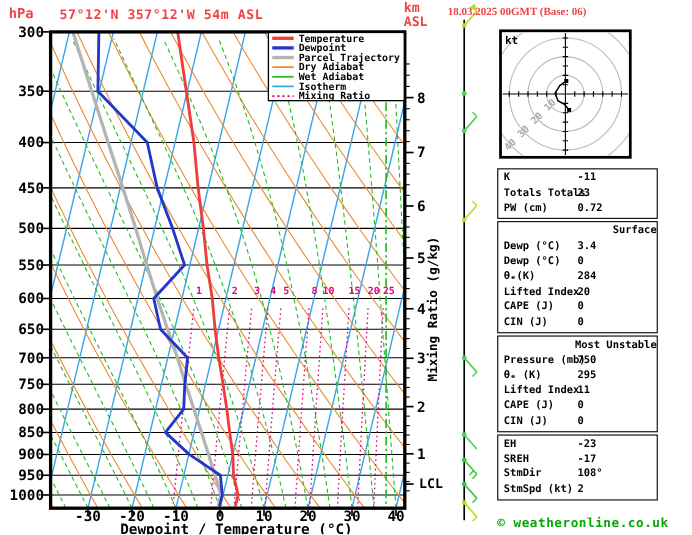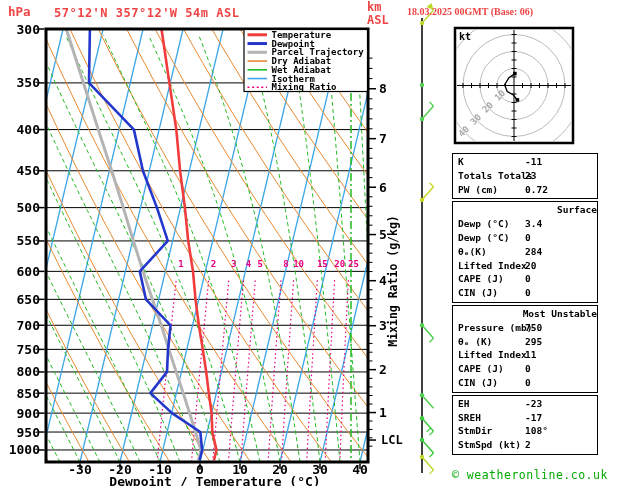--- a/index.html
+++ b/index.html
@@ -11,21 +11,21 @@
   #hpa-label{left:8px;top:4px;font-size:12.5px;}
   #station-title{left:54px;top:6px;font-size:12px;letter-spacing:0.5px;text-align:right;}
   #km-asl-label{left:367px;top:1px;font-size:12px;line-height:13px;}
   #datetime-title{left:407px;top:6px;font-size:10px;font-family:Liberation Serif, serif;}
   #stats{position:absolute;left:452px;top:153px;width:146px;
          font-size:9.5px;font-weight:bold;color:#000;}
   .statbox{border:1.5px solid #000;margin-bottom:2px;padding:1px 0 2px 0;background:#fff;}
   .stitle{text-align:right;line-height:13.8px;}
   .srow{position:relative;line-height:13.8px;padding-left:5px;white-space:pre;}
   .sval{position:absolute;left:72px;top:0;}
-  #copyright{position:absolute;left:452px;top:468px;font-size:11.5px;font-weight:normal;
+  #copyright{position:absolute;left:452px;top:468px;font-size:11.5px;font-weight:bold;
              color:#00aa00;letter-spacing:0.5px;}
 </style>
 </head>
 <body>
 
 <div id="app">
   <svg id="plot" width="629" height="486">
       <defs>
         <clipPath id="pc">
           <rect x="46" y="29" width="322" height="433"></rect>

